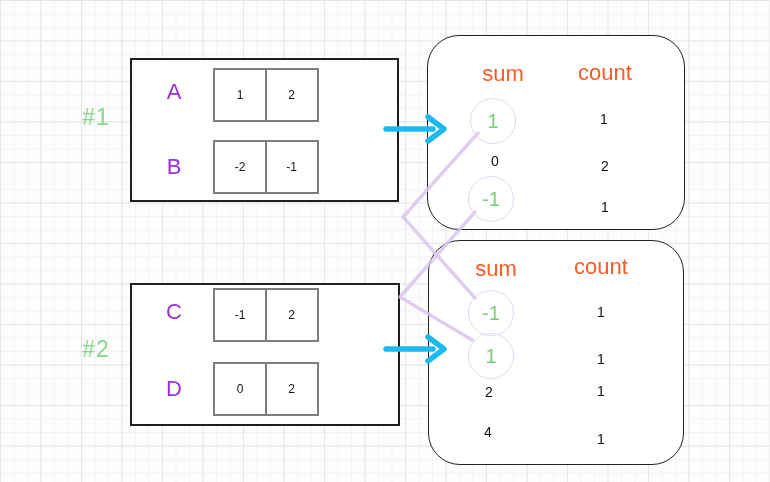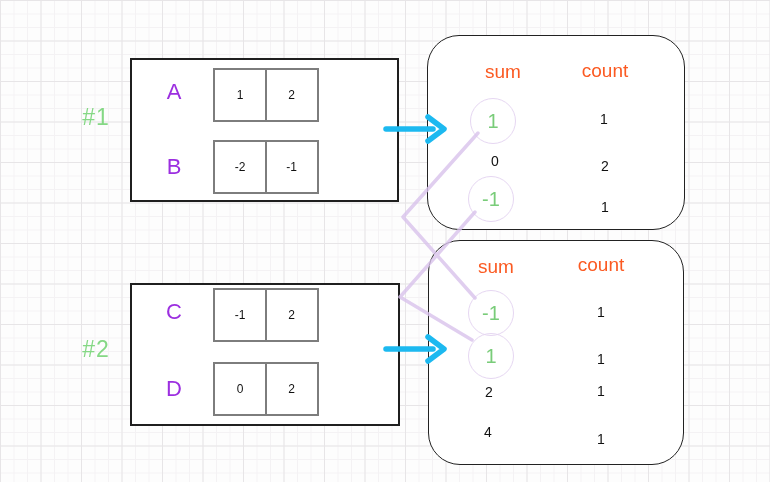--- a/index.html
+++ b/index.html
@@ -29,21 +29,21 @@
     width:50px; height:50px; background:#fff; border:2.5px solid #7d7d7d;
     display:flex; align-items:center; justify-content:center;
     font-size:12px; color:#111;
   }
   .cell + .cell{margin-left:-2.5px;}
   .map-box{
     position:absolute; background:#ffffff; border:1.6px solid #222222;
     border-radius:32px; z-index:2;
   }
   .col-header{
-    position:absolute; color:#fb5a22; font-size:19px; width:70px; text-align:center; z-index:3;
+    position:absolute; color:#fb5a22; font-size:22px; width:70px; text-align:center; z-index:3;
   }
   .sum-circled{
     position:absolute; width:44px; height:44px; border:1.6px solid #e6d7f2; border-radius:50%;
     display:flex; align-items:center; justify-content:center;
     color:#79cc79; font-size:20px; z-index:3; background:transparent;
   }
   .sum-plain{
     position:absolute; color:#111; font-size:14px; width:32px; text-align:center; z-index:3;
   }
   .count-val{

